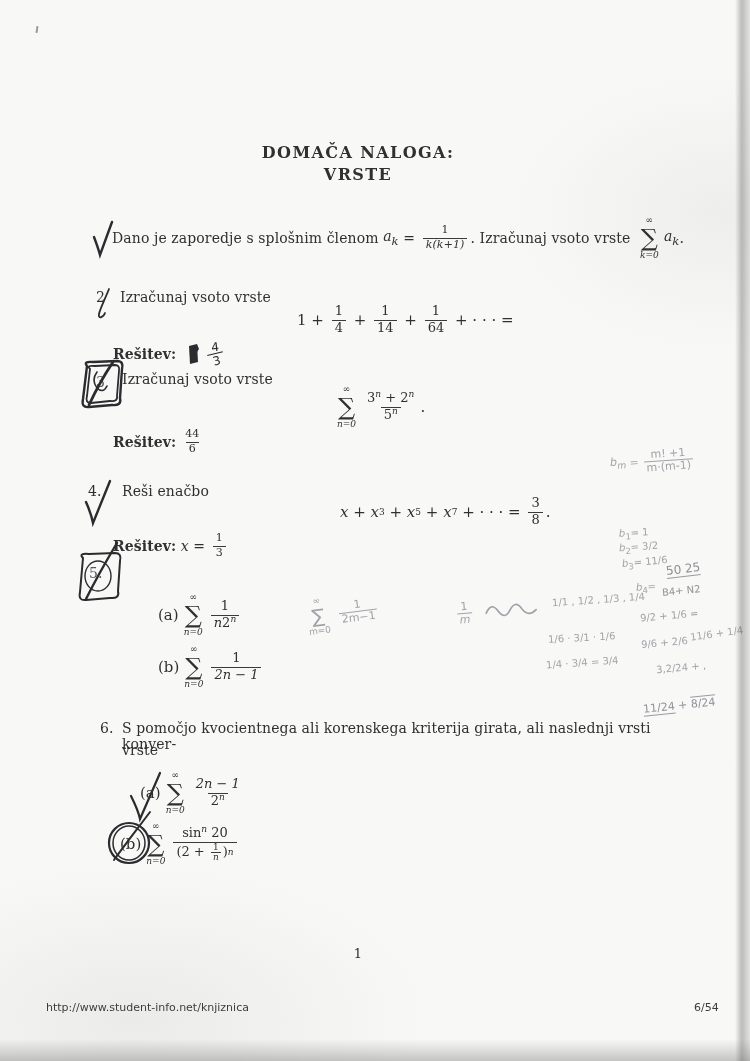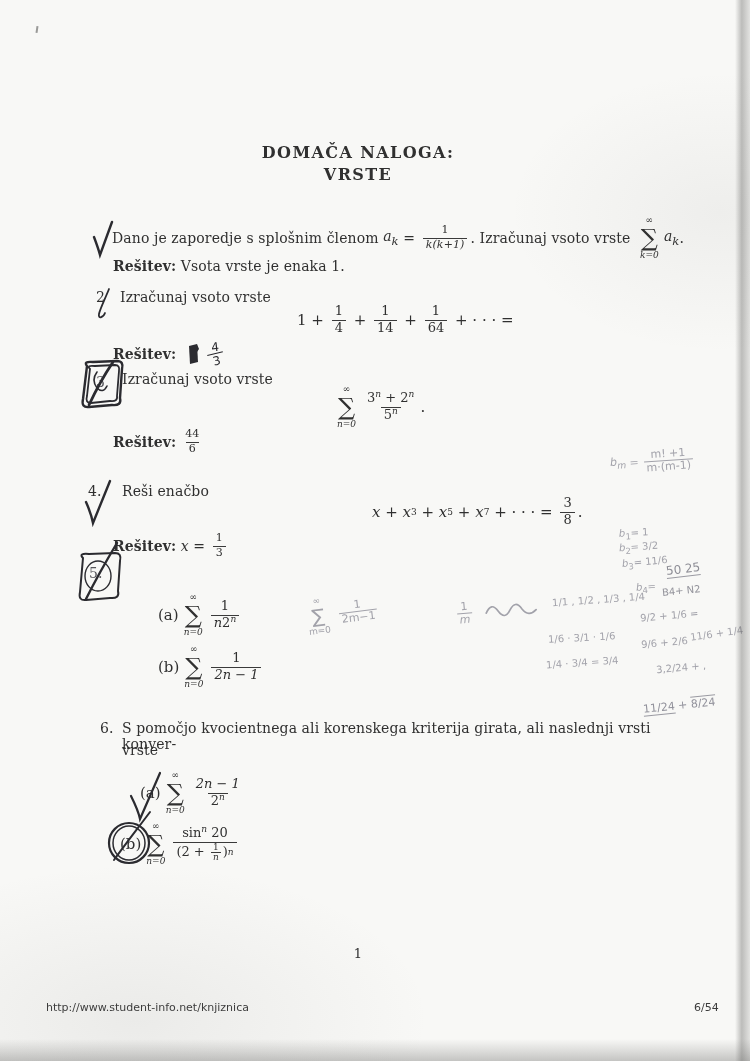--- a/index.html
+++ b/index.html
@@ -49,23 +49,20 @@
 
   <div class="abs title" style="top:143px;">DOMAČA NALOGA:</div>
   <div class="abs title" style="top:165px;">VRSTE</div>
 
   <svg class="abs" style="left:90px;top:219px;" width="26" height="38">
     <path d="M4,18 C7,26 9,32 10,36 L22,3" fill="none" stroke="#2b2b30" stroke-width="2.4" stroke-linecap="round"></path>
   </svg>
   <div class="abs mrow ptext" style="left:112px;top:212px;height:52px;">
     <span>Dano je zaporedje s splošnim členom </span><span class="it"><span>a</span><sub>k</sub></span><span> = </span><span class="frac" style="font-size:11px;"><span class="num">1</span><span class="den it">k(k+1)</span></span><span>. Izračunaj vsoto vrste </span><span class="bigop"><span class="lim">∞</span><span class="op">∑</span><span class="lim it">k=0</span></span><span class="it"><span>a</span><sub>k</sub></span><span>.</span>
   </div>
-  <div class="abs ptext" style="left:113px;top:258px;">
-    <span class="bold">Rešitev:</span><span> Vsota vrste je enaka 1.</span>
-  </div>
 
   <div class="abs ptext" style="left:96px;top:289px;">2</div>
   <svg class="abs" style="left:94px;top:287px;" width="20" height="34">
     <path d="M15,2 C11,12 6,22 5,27 C4,32 9,31 11,26" fill="none" stroke="#2b2b30" stroke-width="1.8" stroke-linecap="round"></path>
   </svg>
   <div class="abs ptext" style="left:120px;top:289px;">Izračunaj vsoto vrste</div>
   <div class="abs mrow" style="left:297px;top:298px;height:44px;font-size:15px;">
     <span>1 + </span><span class="frac"><span class="num">1</span><span class="den">4</span></span><span> + </span><span class="frac"><span class="num">1</span><span class="den">14</span></span><span> + </span><span class="frac"><span class="num">1</span><span class="den">64</span></span><span> + · · · =</span>
   </div>
   <div class="abs mrow ptext" style="left:113px;top:341px;height:26px;">
@@ -97,21 +94,21 @@
 
   <div class="abs mrow pencil" style="left:610px;top:449px;font-size:11px;transform:rotate(-4deg);">
     <span class="it"><span>b</span><sub>m</sub></span><span> = </span><span class="pfrac"><span>m! +1</span><span class="den">m·(m-1)</span></span>
   </div>
 
   <div class="abs ptext" style="left:88px;top:483px;">4.</div>
   <svg class="abs" style="left:82px;top:478px;" width="32" height="48">
     <path d="M4,24 C8,33 10,40 11,45 L28,3" fill="none" stroke="#2b2b30" stroke-width="2.4" stroke-linecap="round"></path>
   </svg>
   <div class="abs ptext" style="left:122px;top:483px;">Reši enačbo</div>
-  <div class="abs mrow" style="left:340px;top:490px;height:44px;font-size:15px;margin-left:32px;">
+  <div class="abs mrow" style="left:340px;top:490px;height:44px;font-size:15px;">
     <span class="it">x + x</span><sup>3</sup><span class="it"> + x</span><sup>5</sup><span class="it"> + x</span><sup>7</sup><span> + · · · = </span><span class="frac"><span class="num">3</span><span class="den">8</span></span><span>.</span>
   </div>
   <div class="abs mrow ptext" style="left:113px;top:534px;height:24px;">
     <span class="bold">Rešitev:</span><span class="it"> x = </span><span class="frac small"><span class="num">1</span><span class="den">3</span></span>
   </div>
 
   <div class="abs pencil" style="left:619px;top:527px;font-size:10px;transform:rotate(-3deg);"><span class="it">b</span><sub>1</sub><span>= 1</span></div>
   <div class="abs pencil" style="left:619px;top:541px;font-size:10px;transform:rotate(-4deg);"><span class="it">b</span><sub>2</sub><span>= 3/2</span></div>
   <div class="abs pencil" style="left:622px;top:556px;font-size:10px;transform:rotate(-5deg);"><span class="it">b</span><sub>3</sub><span>= 11/6</span></div>
   <div class="abs pencil underl" style="left:666px;top:562px;font-size:12px;transform:rotate(-7deg);color:#8e8e96;">50 25</div>

